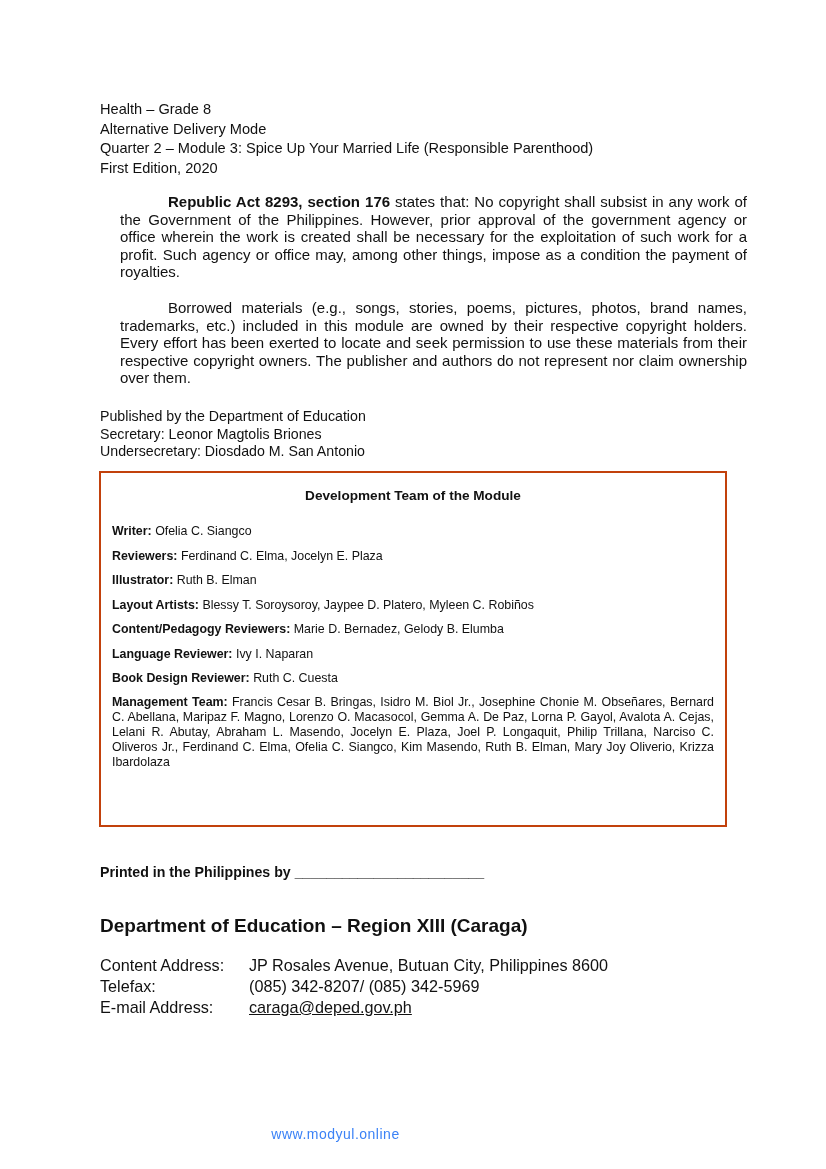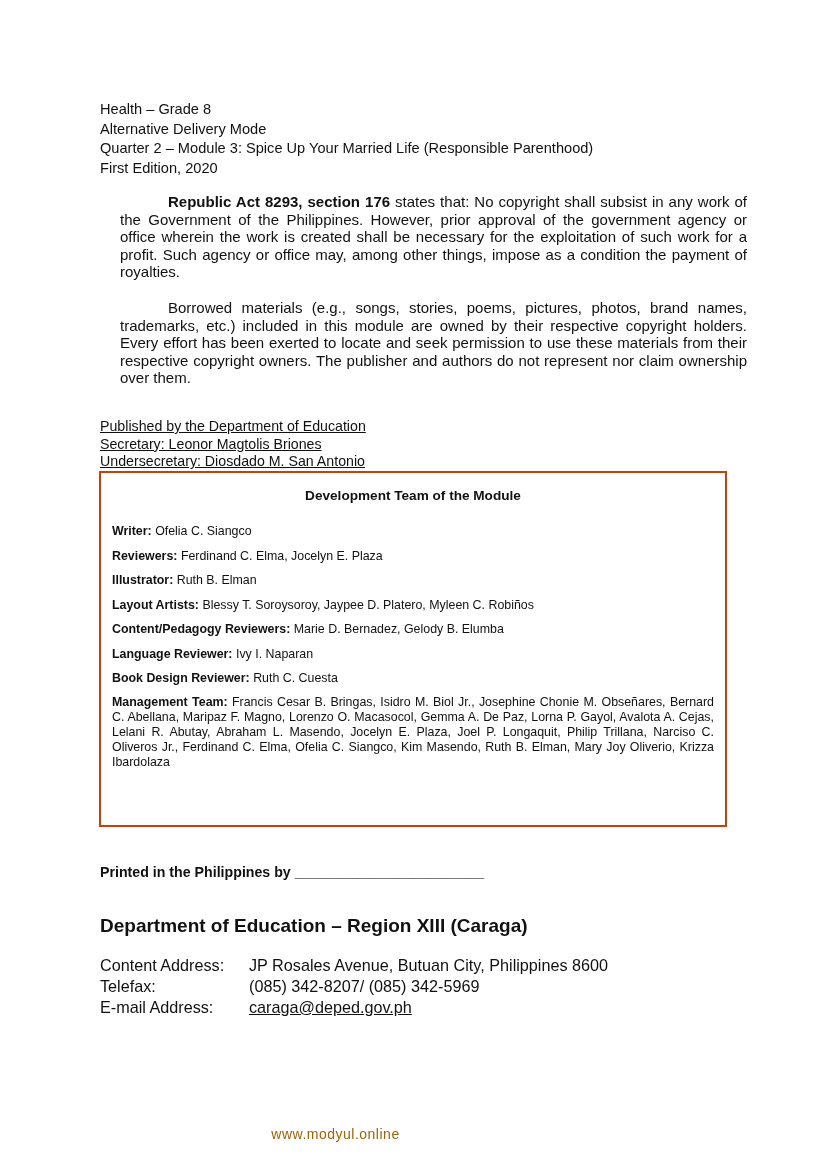--- a/index.html
+++ b/index.html
@@ -3,33 +3,33 @@
 <meta charset="utf-8">
 <style>
   html, body { margin: 0; padding: 0; background: #ffffff; }
   body { width: 826px; height: 1169px; position: relative; overflow: hidden;
          font-family: "Liberation Sans", sans-serif; color: #111; }
   .abs { position: absolute; }
   .title-block { left: 100px; top: 100px; font-weight: normal; font-size: 14.6px; line-height: 19.5px; }
   .title-block div { white-space: nowrap; }
   .para { left: 100px; width: 627px; font-size: 15px; line-height: 17.6px; text-align: justify; margin-left: 20px; }
   .para .indent { display: inline-block; width: 48px; }
-  .pub { left: 100px; top: 418px; font-size: 14.2px; line-height: 17.6px; text-decoration: underline; }
+  .pub { left: 100px; top: 408px; font-size: 14.2px; line-height: 17.6px; }
   .box { left: 99px; top: 471px; width: 624px; height: 352px; border: 2px solid #c2410c; box-sizing: content-box; }
   .box-title { position: absolute; left: 0; right: 0; top: 15px; text-align: center; font-weight: bold; font-size: 13.6px; }
   .team { position: absolute; left: 11px; right: 11px; top: 50px; font-size: 12.4px; }
   .team .row { height: 24.5px; line-height: 16px; white-space: nowrap; }
   .team .row b { font-weight: bold; }
   .team .mgmt { white-space: normal; text-align: justify; line-height: 15px; }
   .printed { left: 100px; top: 864px; font-weight: bold; font-size: 14.2px; }
   .region { left: 100px; top: 915px; font-weight: bold; font-size: 19px; }
   .contact { left: 100px; top: 955px; font-size: 16.2px; line-height: 21px; }
   .contact .label { display: inline-block; width: 149px; }
   .contact .email { text-decoration: underline; }
-  .watermark { left: 0; width: 671px; top: 1126px; text-align: center; font-size: 14px; color: #a16207; letter-spacing: 0.5px; }
+  .watermark { left: 0; width: 671px; top: 1126px; text-align: center; font-size: 14px; color: #3b82f6; letter-spacing: 0.5px; }
 </style>
 </head>
 <body>
 
 <div class="abs title-block">
   <div>Health – Grade 8</div>
   <div>Alternative Delivery Mode</div>
   <div>Quarter 2 – Module 3: Spice Up Your Married Life (Responsible Parenthood)</div>
   <div>First Edition, 2020</div>
 </div>

